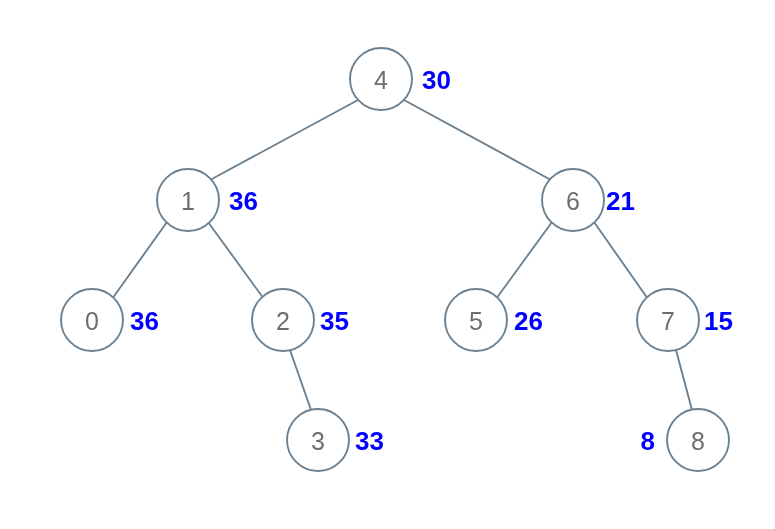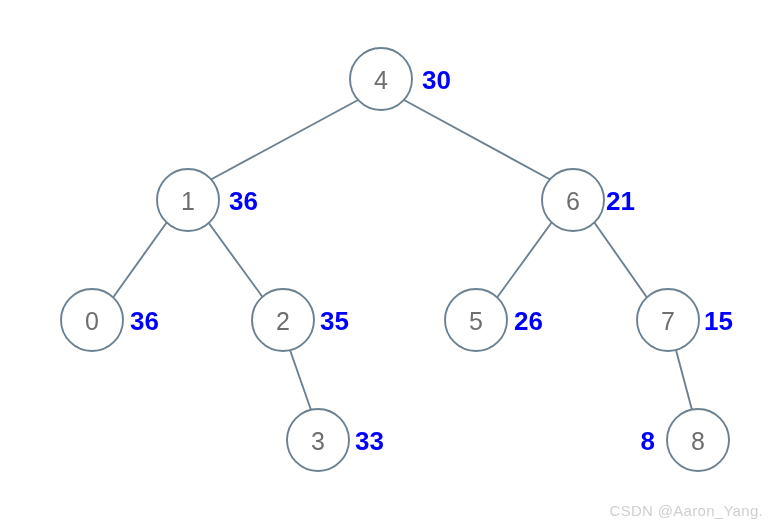--- a/index.html
+++ b/index.html
@@ -122,14 +122,13 @@
           <text class="node-key" x="318" y="441" fill="#6e6e6e">3</text>
           <text class="node-label right" x="355" y="441" fill="#0000ff">33</text>
         </g>
         <g>
           <circle class="node-circle" cx="698" cy="440" r="31" fill="#ffffff" stroke="#6b8090"></circle>
           <text class="node-key" x="698" y="441" fill="#6e6e6e">8</text>
           <text class="node-label left" x="655" y="441" fill="#0000ff">8</text>
         </g>
       </g>
   </svg>
-  <div class="watermark">CSDN @Aaron_Yang.</div>
 </div>
 
 </body></html>

